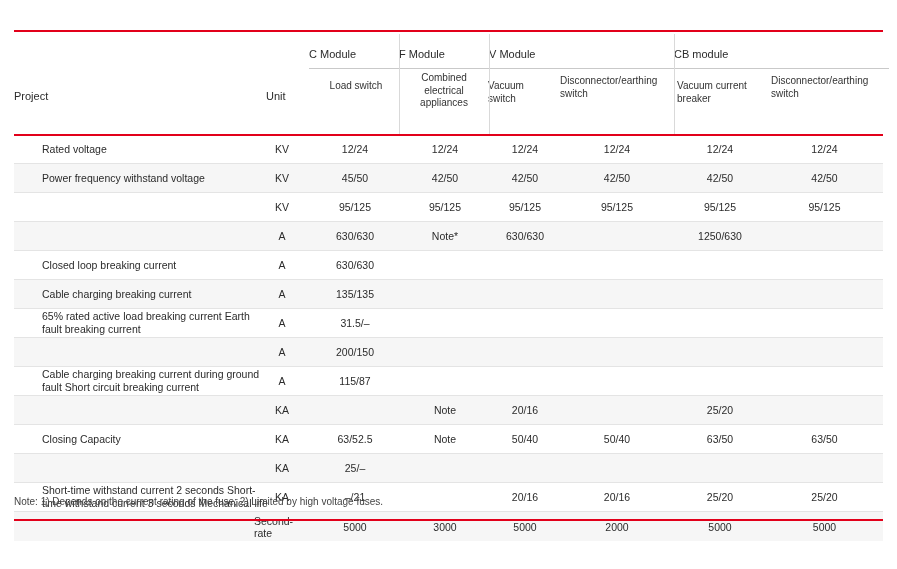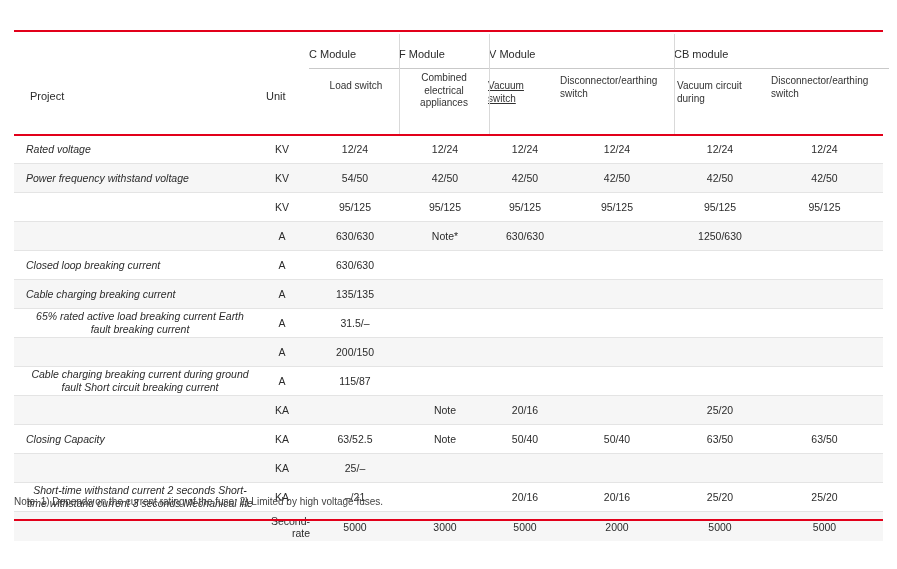--- a/index.html
+++ b/index.html
@@ -49,21 +49,21 @@
   
   .hdr {
     position: absolute;
     left: 14px;
     top: 32px;
     width: 869px;
     height: 102px;
   }
   .hdr .project {
     position: absolute;
-    left: 16px;
+    left: 0;
     top: 58px;
     font-size: 11px;
   }
   .hdr .unit {
     position: absolute;
     left: 252px;
     top: 58px;
     font-size: 11px;
   }
   .grp {
@@ -77,21 +77,21 @@
   .grp.cb { left: 660px; width: 215px; }
 
   .sub {
     position: absolute;
     font-size: 10px;
     color: #333;
     line-height: 1.25;
   }
   .sub.c  { left: 297px; top: 48px; width: 90px; text-align: center; }
   .sub.f  { left: 388px; top: 40px; width: 84px; text-align: center; }
-  .sub.v1 { left: 474px; top: 48px; width: 66px; text-align: left; text-decoration: underline; }
+  .sub.v1 { left: 474px; top: 48px; width: 66px; text-align: left; }
   .sub.v2 { left: 546px; top: 43px; width: 112px; text-align: left; }
   .sub.cb1{ left: 663px; top: 48px; width: 90px; text-align: left; }
   .sub.cb2{ left: 757px; top: 43px; width: 120px; text-align: left; }
 
   
   .vsep {
     position: absolute;
     top: 2px;
     width: 1px;
     height: 100px;
@@ -110,47 +110,47 @@
     top: 135px;
     width: 869px;
   }
   .row {
     position: relative;
     height: 29px;
     border-bottom: 1px solid #e4e4e4;
     box-sizing: border-box;
   }
   .row.alt { background: #f6f6f6; }
-  .row:last-child { border-bottom: none; text-align: right; }
+  .row:last-child { border-bottom: none; }
   .cell {
     position: absolute;
     top: 0;
     height: 100%;
     display: flex;
     align-items: center;
     box-sizing: border-box;
     font-size: 10.5px;
   }
-  .cell.label  { left: 12px;  width: 228px; justify-content: flex-start; line-height: 1.2; display: flex; align-items: center; font-style: italic;}
+  .cell.label  { left: 28px;  width: 228px; justify-content: flex-start; line-height: 1.2; display: flex; align-items: center;}
   .cell.unit   { left: 240px; width: 56px;  justify-content: center; }
   .cell.c      { left: 296px; width: 90px;  justify-content: center; }
   .cell.f      { left: 386px; width: 90px;  justify-content: center; }
   .cell.v1     { left: 476px; width: 70px;  justify-content: center; }
   .cell.v2     { left: 546px; width: 114px; justify-content: center; }
   .cell.cb1    { left: 660px; width: 92px;  justify-content: center; }
   .cell.cb2    { left: 752px; width: 117px; justify-content: center; }
 
   .footnote {
     position: absolute;
     left: 14px;
     top: 496px;
     font-size: 10px;
     color: #444;
   }
-  .label-two-line { line-height: 1.18; text-align: center; }
+  .label-two-line { line-height: 1.18; }
 </style>
 </head>
 <body>
 
 <div class="sheet">
 
   <div class="rule-top"></div>
 
   <div class="hdr">
     <div class="project">Project</div>
@@ -158,21 +158,21 @@
 
     <div class="grp c">C Module</div>
     <div class="grp f">F Module</div>
     <div class="grp cb">CB module</div>
     <div class="grp v">V Module</div>
 
     <div class="sub c">Load switch</div>
     <div class="sub f">Combined electrical appliances</div>
     <div class="sub v1">Vacuum switch</div>
     <div class="sub v2">Disconnector/earthing switch</div>
-    <div class="sub cb1">Vacuum circuit during</div>
+    <div class="sub cb1">Vacuum current breaker</div>
     <div class="sub cb2">Disconnector/earthing switch</div>
 
     <div class="hdr-underline" style="left:295px; top:36px; width:90px;"></div>
     <div class="hdr-underline" style="left:385px; top:36px; width:90px;"></div>
     <div class="hdr-underline" style="left:475px; top:36px; width:185px;"></div>
     <div class="hdr-underline" style="left:660px; top:36px; width:215px;"></div>
 
     <div class="vsep" style="left:385px;"></div>
     <div class="vsep" style="left:475px;"></div>
     <div class="vsep" style="left:660px;"></div>
@@ -189,21 +189,21 @@
       <div class="cell f">12/24</div>
       <div class="cell v1">12/24</div>
       <div class="cell v2">12/24</div>
       <div class="cell cb1">12/24</div>
       <div class="cell cb2">12/24</div>
     </div>
 
     <div class="row alt">
       <div class="cell label label-two-line">Power frequency withstand voltage</div>
       <div class="cell unit">KV</div>
-      <div class="cell c">54/50</div>
+      <div class="cell c">45/50</div>
       <div class="cell f">42/50</div>
       <div class="cell v1">42/50</div>
       <div class="cell v2">42/50</div>
       <div class="cell cb1">42/50</div>
       <div class="cell cb2">42/50</div>
     </div>
 
     <div class="row">
       <div class="cell unit">KV</div>
       <div class="cell c">95/125</div>

